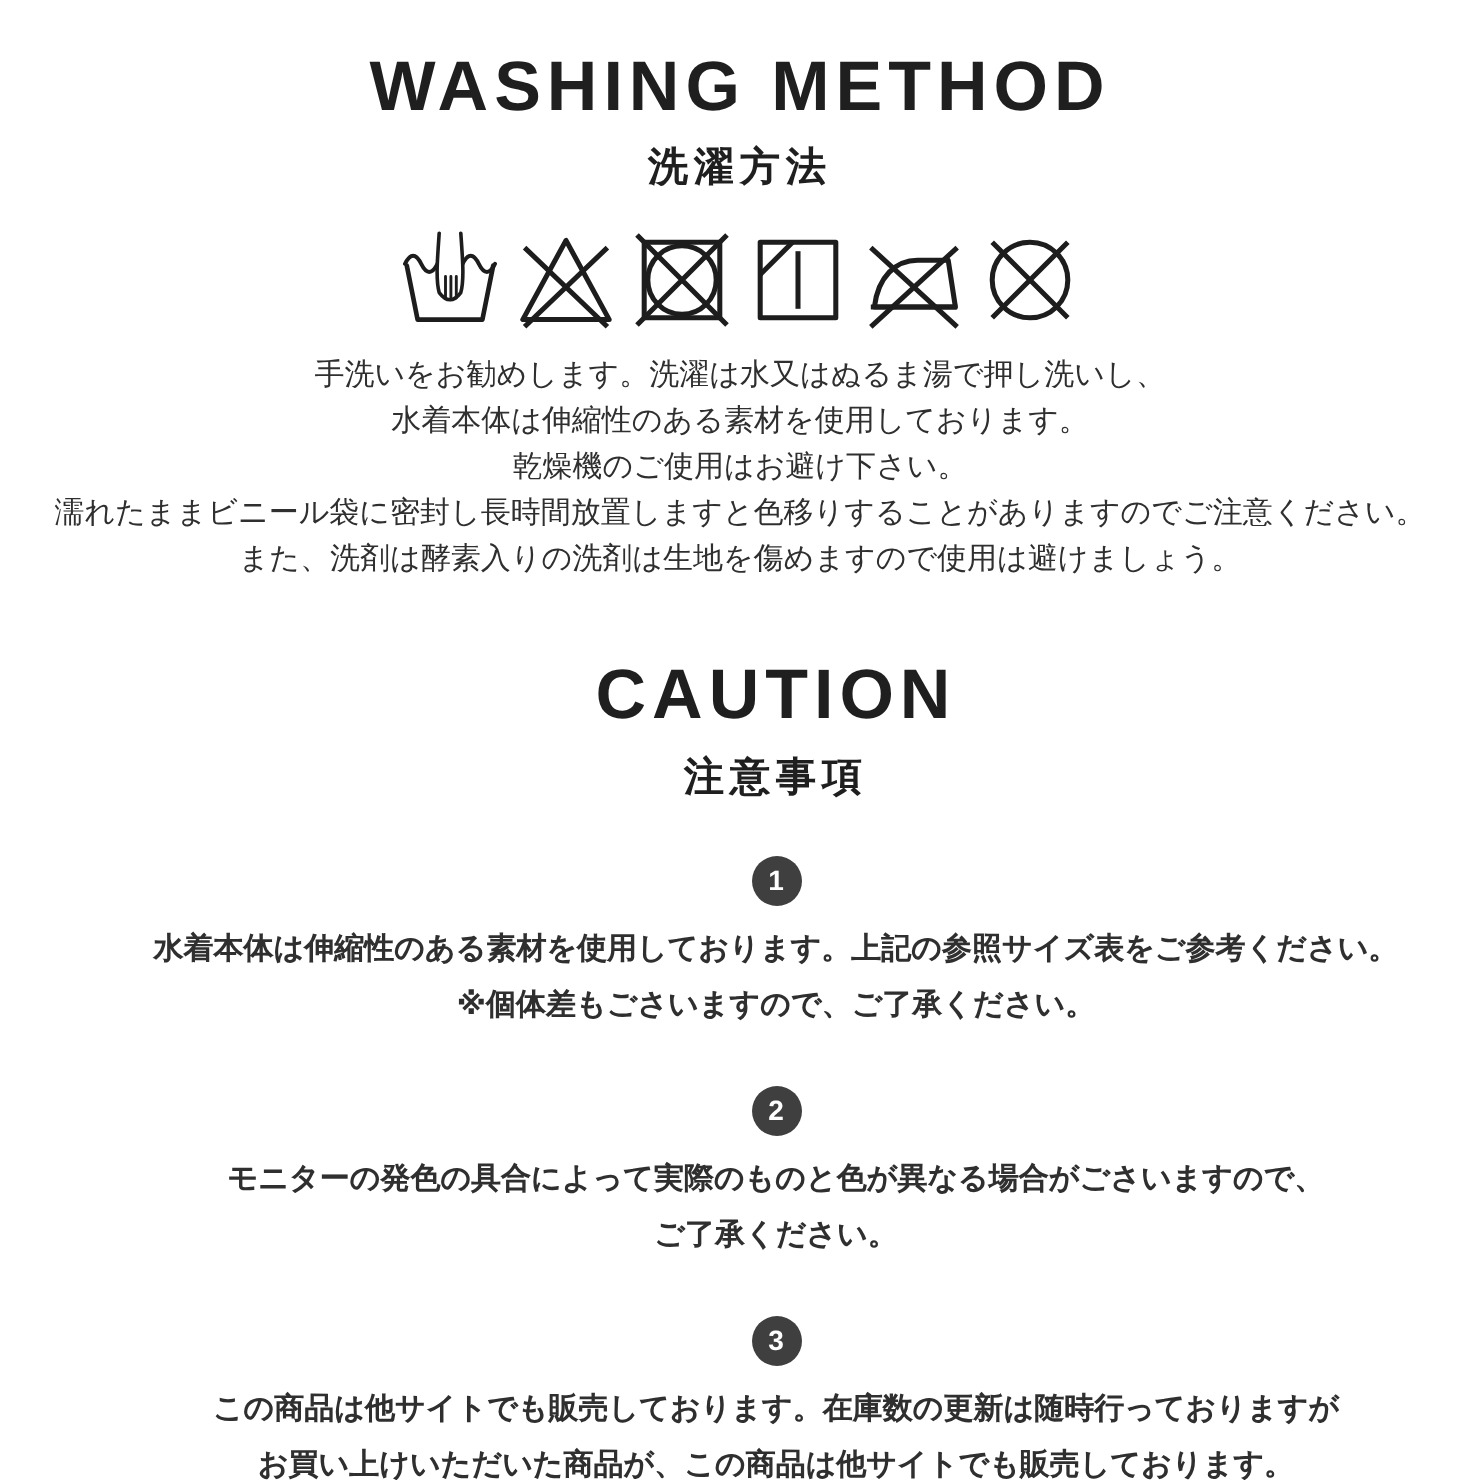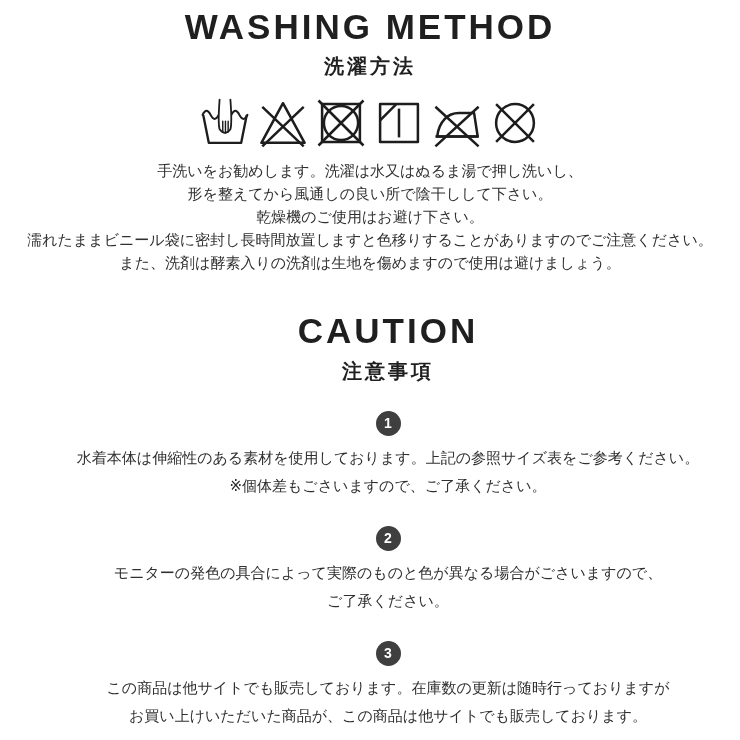--- a/index.html
+++ b/index.html
@@ -3,21 +3,21 @@
 <meta charset="utf-8">
 <style>
   html,body{margin:0;padding:0;background:#ffffff;}
   body{
     width:740px;height:740px;
     font-family:"Liberation Sans","DejaVu Sans",sans-serif;
     color:#2f2f2f;
     -webkit-font-smoothing:antialiased;
     overflow:hidden;
   }
-  .page{width:740px;height:740px;box-sizing:border-box;padding-top:7px;text-align:center;}
+  .page{width:740px;height:740px;box-sizing:border-box;padding-top:24px;text-align:center;}
   .section-title{
     font-size:35px;
     font-weight:600;
     letter-spacing:3px;
     color:#1f1f1f;
     line-height:1.15;
   }
   .section-subtitle{
     font-size:20px;
     font-weight:600;
@@ -52,20 +52,21 @@
     color:#ffffff;
     font-size:14px;
     font-weight:700;
     line-height:1;
     margin-bottom:8px;
   }
   .caution-text{
     font-size:15px;
     line-height:28px;
     color:#2f2f2f;
+    font-weight:bold;
   }
   .line{white-space:nowrap;}
 </style>
 </head>
 <body>
 
 <div class="page">
 
   <div>
     <div class="section-title">WASHING METHOD</div>
@@ -105,21 +106,21 @@
       </svg>
 
       <svg class="care-icon" viewBox="0 0 60 60" fill="none" stroke="#1d1d1d" stroke-width="2.8" stroke-linejoin="round">
         <circle cx="30" cy="30" r="21"></circle>
         <path d="M9,9 L51,51 M51,9 L9,51"></path>
       </svg>
     </div>
 
     <div class="wash-text">
       <div class="line">手洗いをお勧めします。洗濯は水又はぬるま湯で押し洗いし、</div>
-      <div class="line">形を整えてから風通しの良い所で陰干しして下さい。</div>
+      <div class="line">水着本体は伸縮性のある素材を使用しております。</div>
       <div class="line">乾燥機のご使用はお避け下さい。</div>
       <div class="line">濡れたままビニール袋に密封し長時間放置しますと色移りすることがありますのでご注意ください。</div>
       <div class="line">また、洗剤は酵素入りの洗剤は生地を傷めますので使用は避けましょう。</div>
     </div>
   </div>
 
   <div class="caution-block">
     <div class="section-title">CAUTION</div>
     <div class="section-subtitle">注意事項</div>
 

